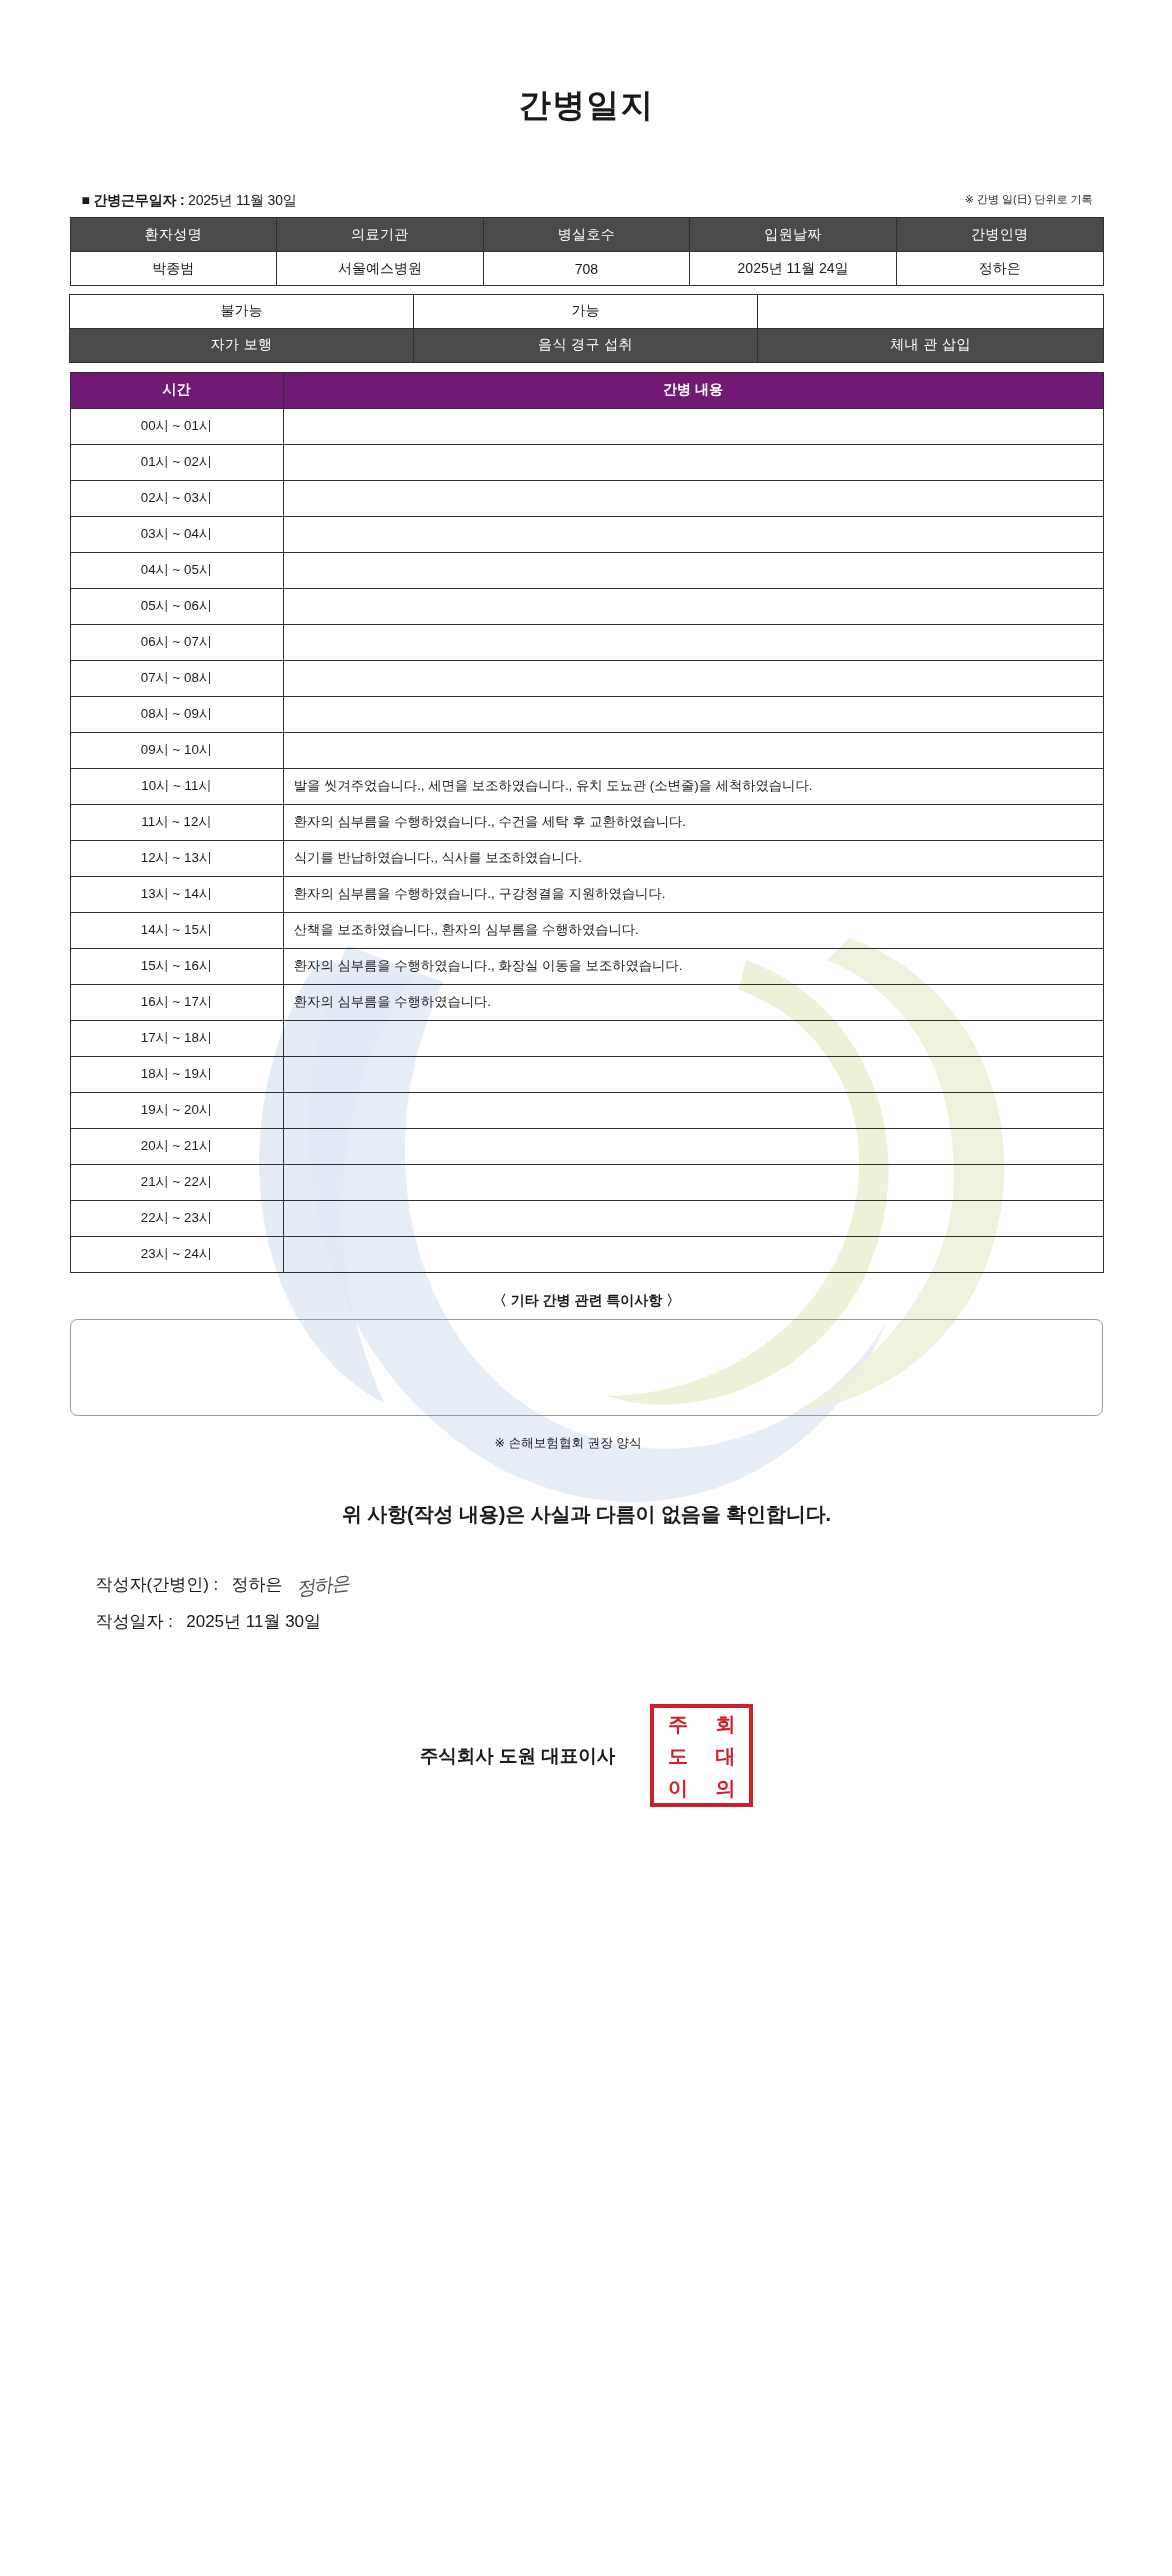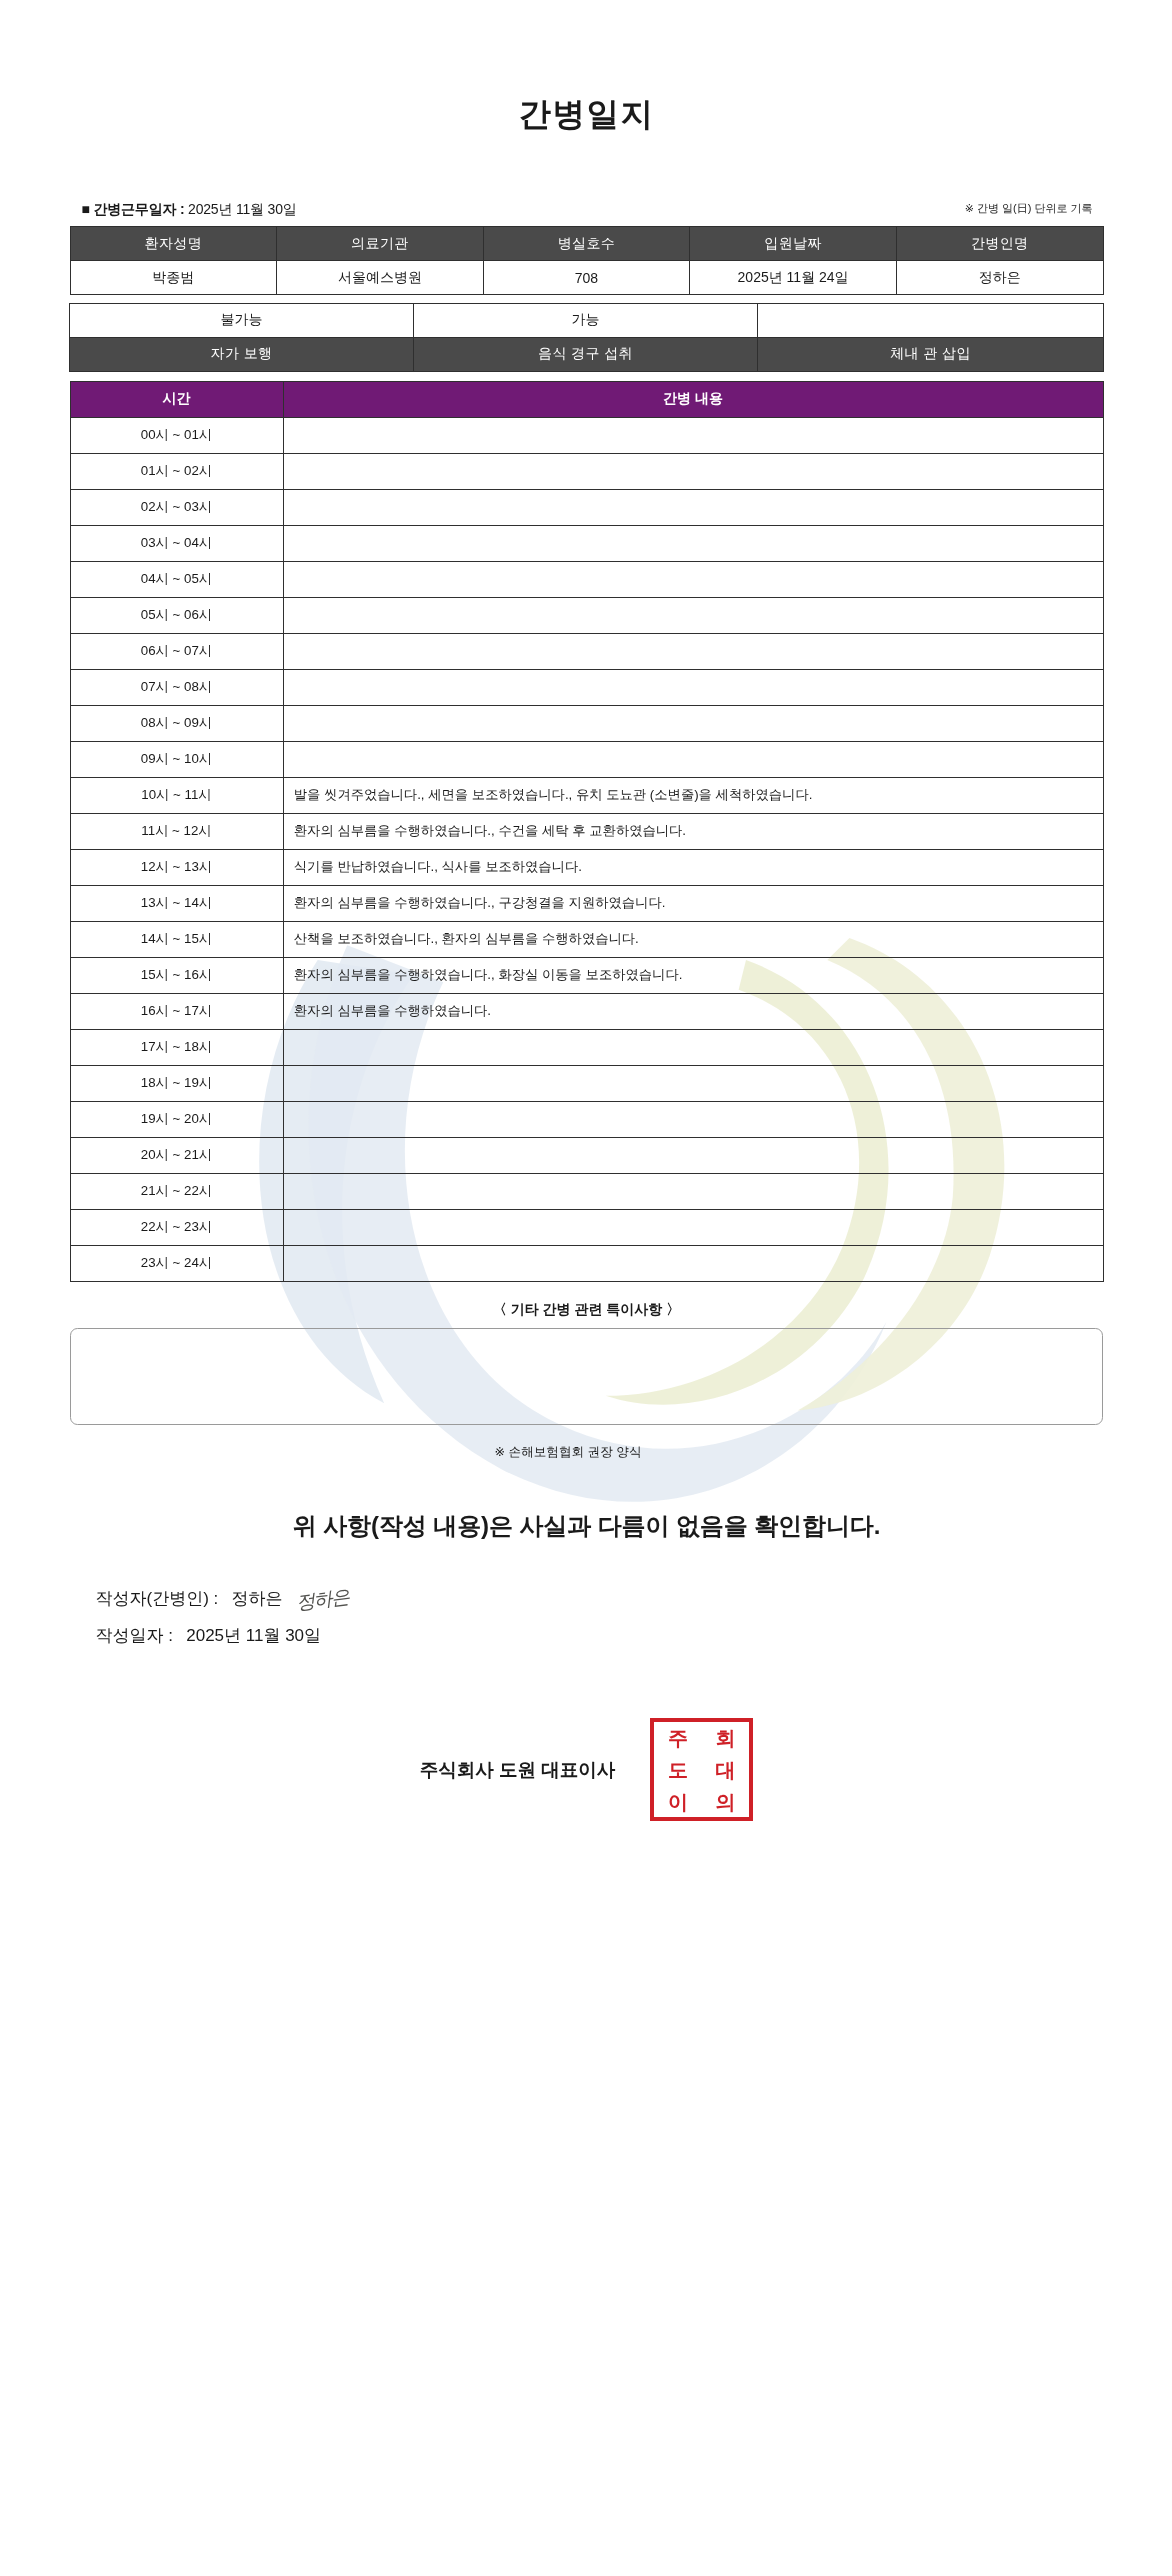--- a/index.html
+++ b/index.html
@@ -22,21 +22,21 @@
     left: 0; top: 0;
     width: 1173px; height: 2576px;
     pointer-events: none;
     z-index: 0;
   }
 
   .page {
     position: relative;
     z-index: 1;
     width: 1086px;
-    margin: 12px auto;
+    margin: 3px auto;
     padding: 0;
   }
 
   .doc-title {
     text-align: center;
     font-size: 32.5px;
     font-weight: bold;
     letter-spacing: 1.5px;
     padding-top: 81px;
     padding-bottom: 0;
@@ -120,21 +120,21 @@
   }
   .assoc-note {
     text-align: center;
     font-size: 12.6px;
     margin-top: 19px;
     padding-right: 37px;
   }
 
   .confirm-line {
     text-align: center;
-    font-size: 24px;
+    font-size: 20px;
     font-weight: bold;
     margin-top: 49px;
     letter-spacing: -0.1px;
   }
 
   .writer-block {
     margin-top: 38px;
     padding-left: 52px;
     font-size: 17px;
     line-height: 2.05;

